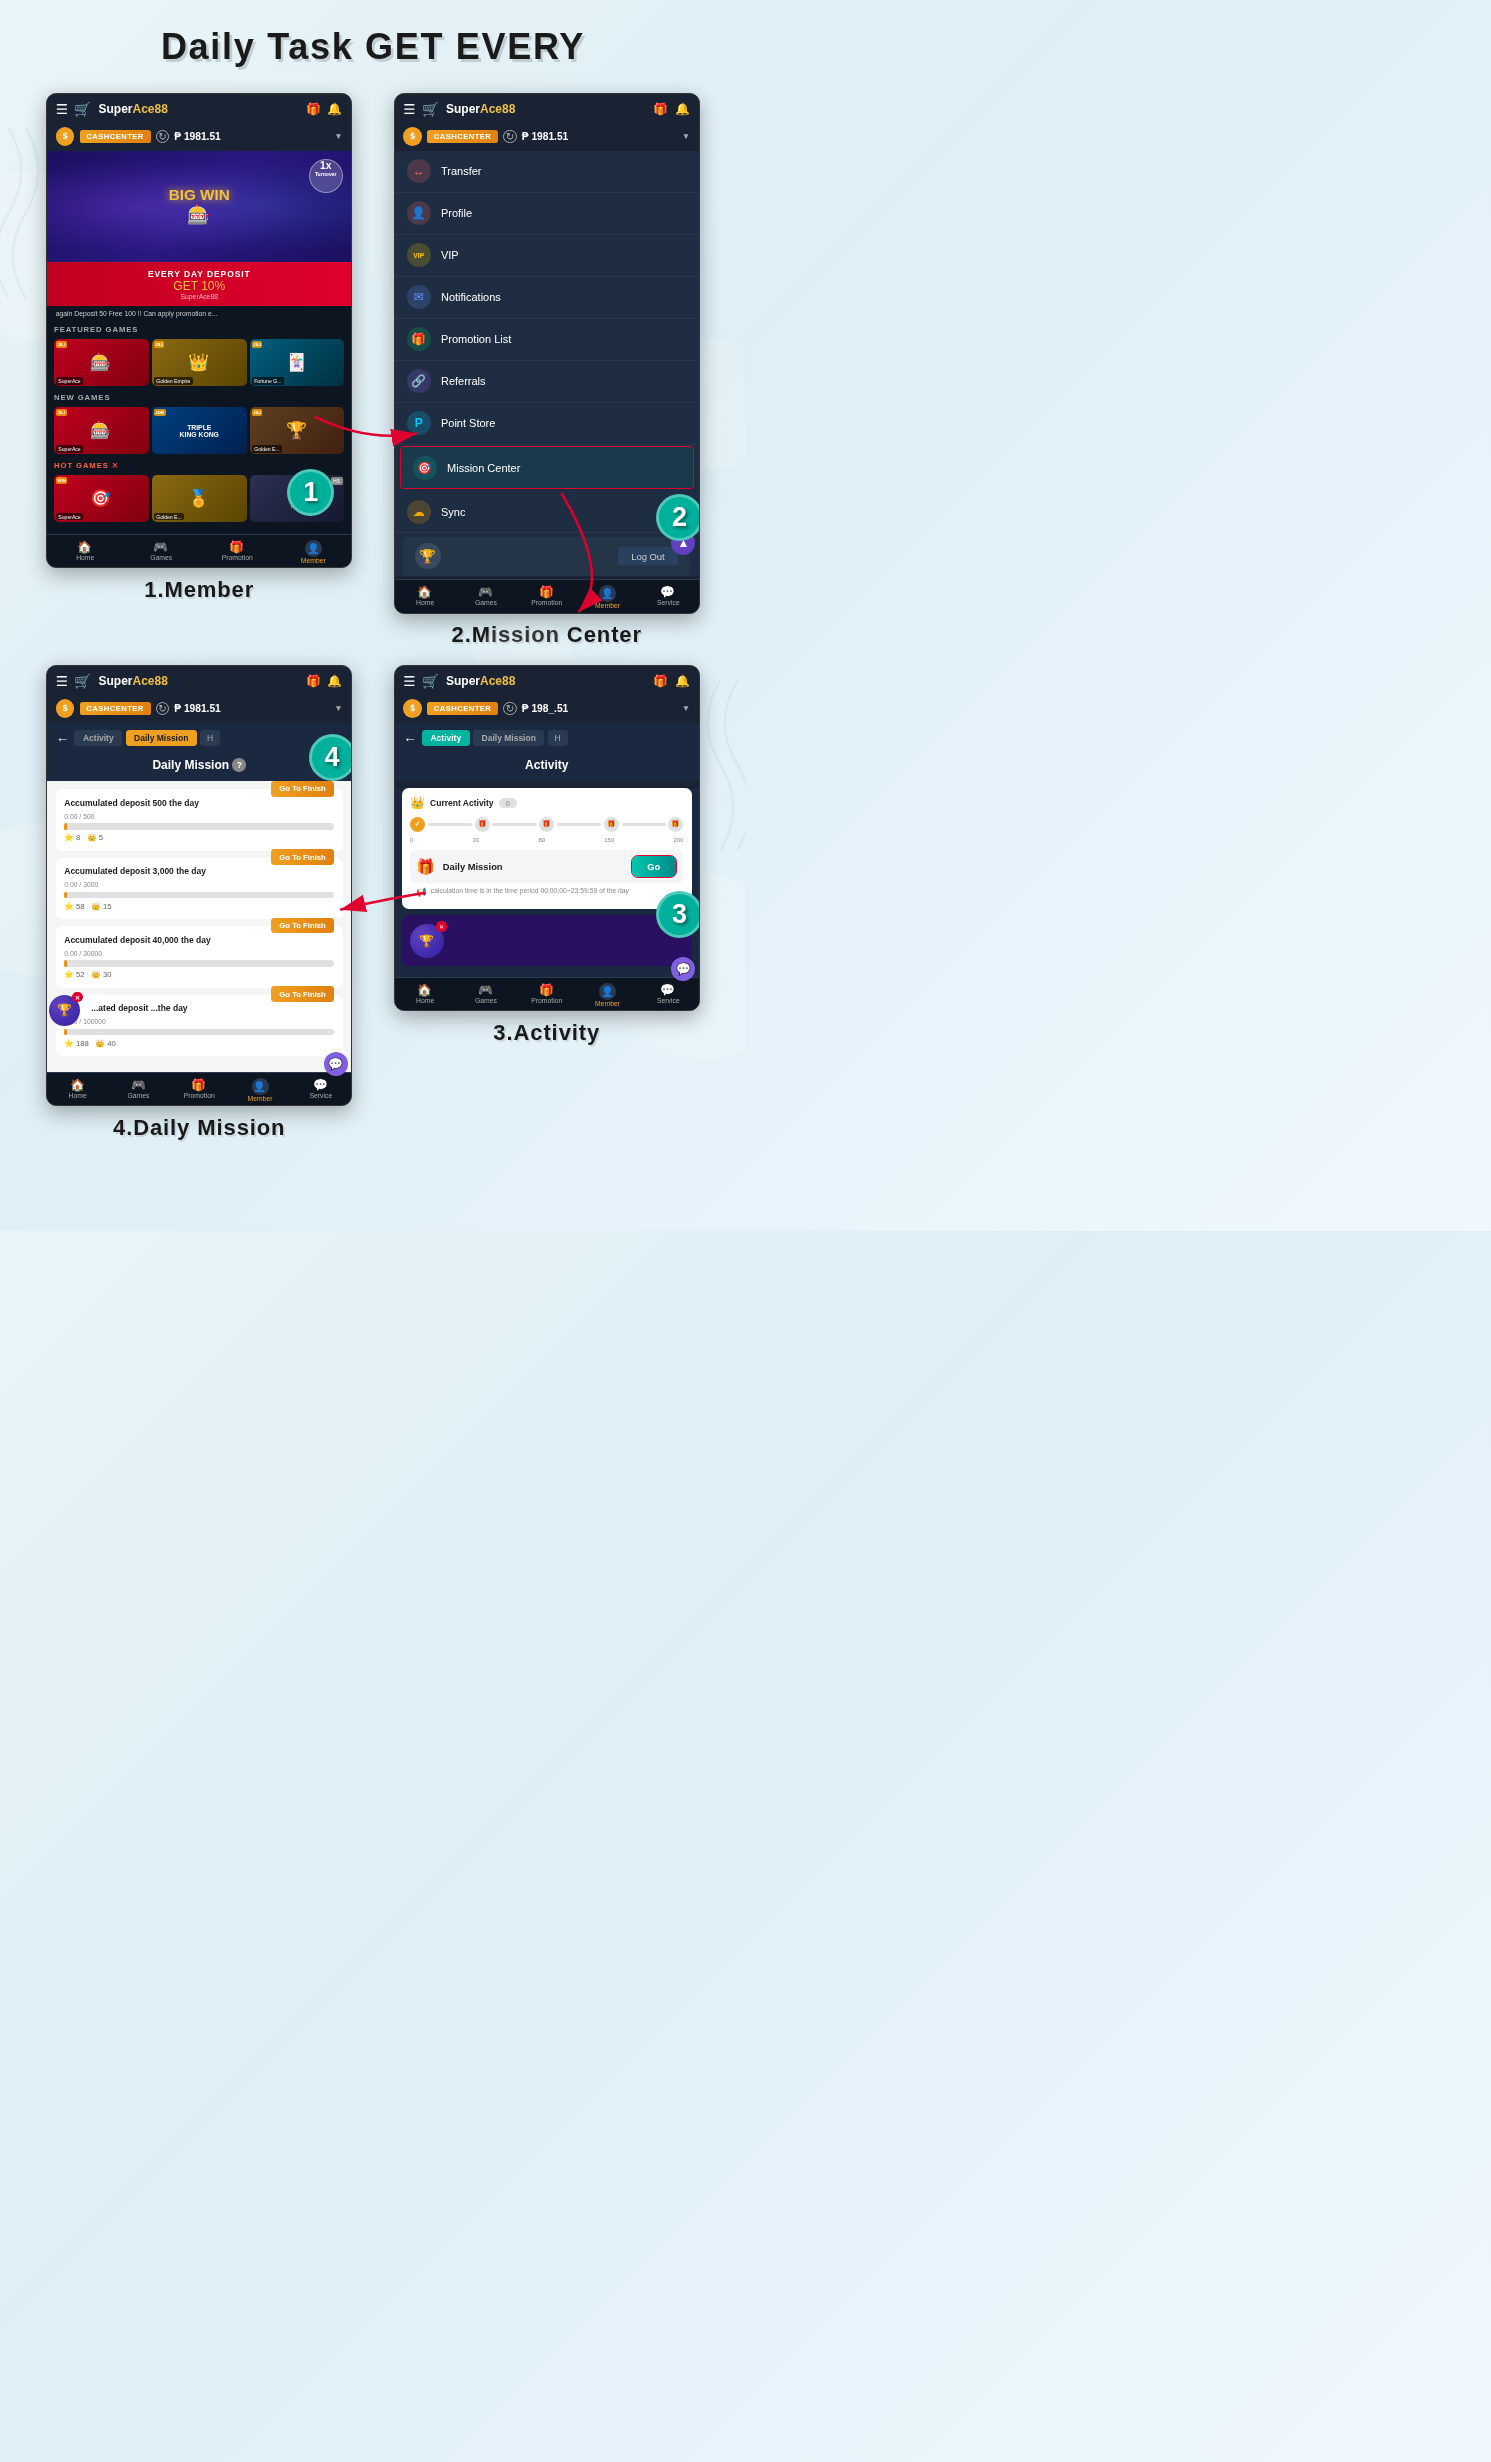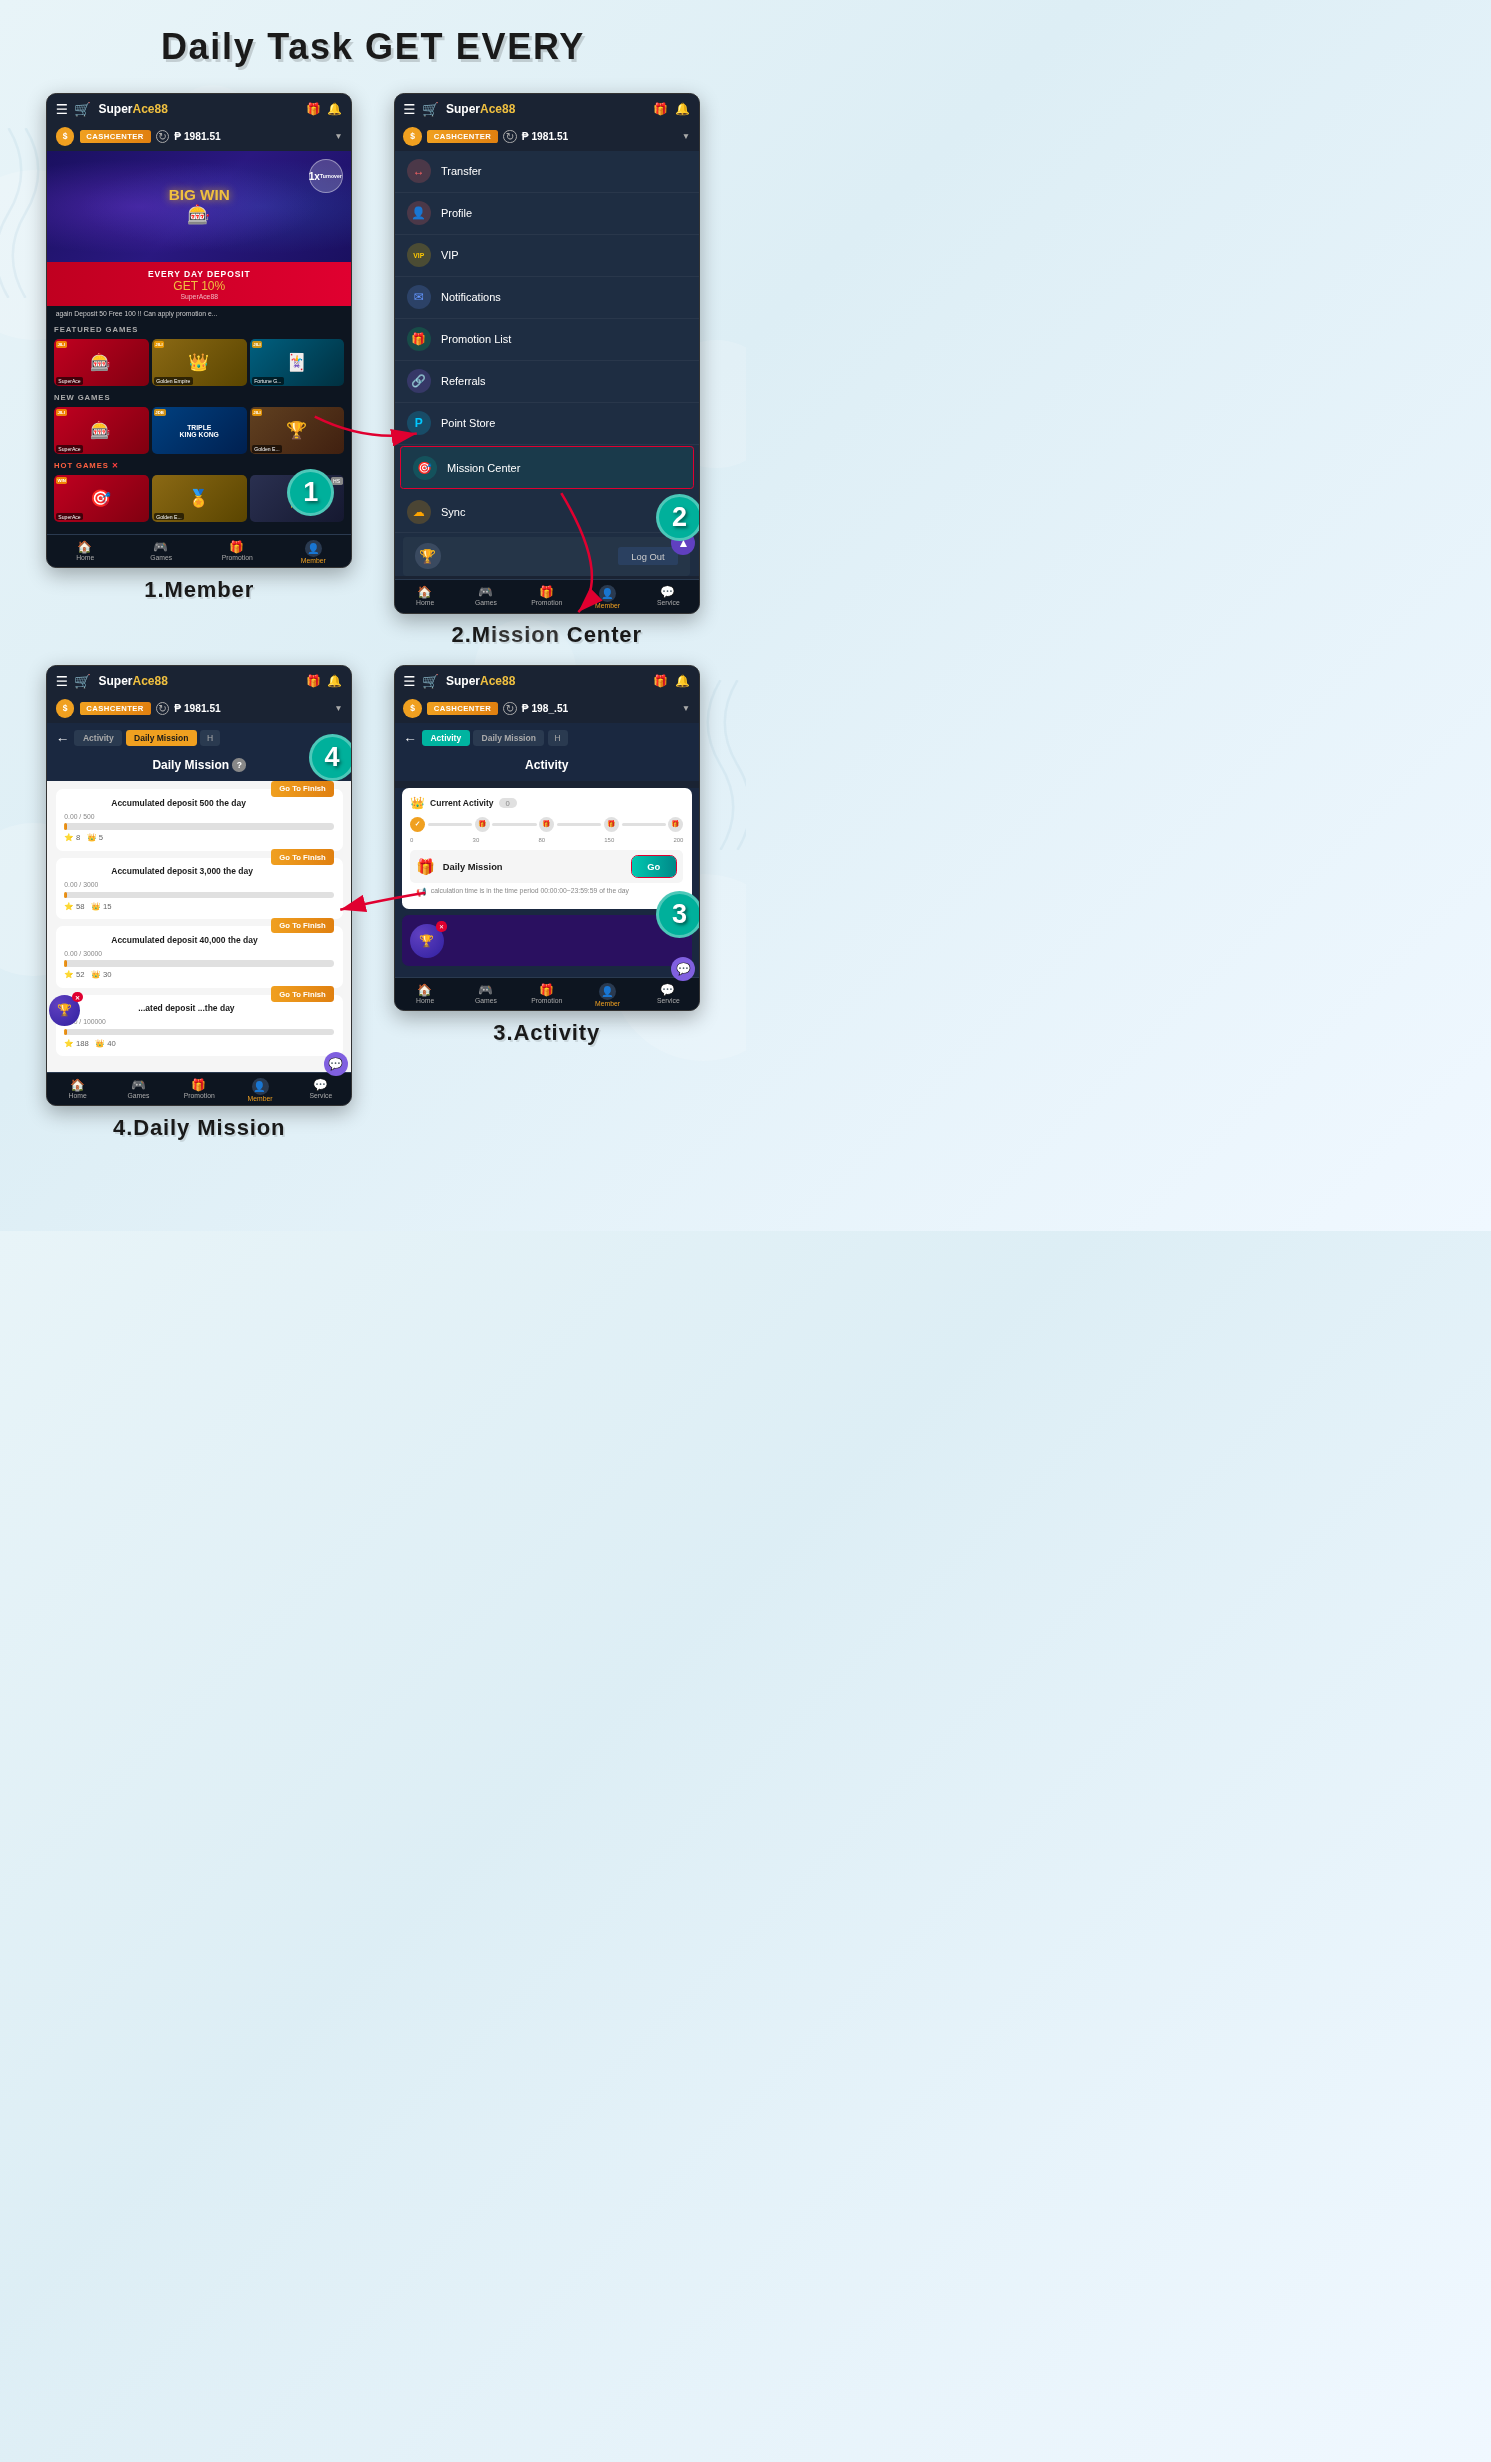--- a/index.html
+++ b/index.html
@@ -183,21 +183,22 @@
 
     .turnover-badge {
       position: absolute;
       right: 8.5px;
       top: 8.5px;
       background: rgba(255,255,255,0.2);
       border-radius: 50%;
       width: 34px; height: 34px;
       display: flex;
       align-items: center;
-      justify-content: flex-end;
+      justify-content: flex-start;
+      flex-direction: column;
       color: white;
       font-size: 6px;
       font-weight: bold;
       border: 0.9px solid rgba(255,255,255,0.4);
     }
 
     .deposit-banner {
       background: linear-gradient(90deg, #c00020, #e00030);
       padding: 6.8px 8.5px;
       text-align: center;
@@ -511,21 +512,20 @@
       border-radius: 6.8px;
       padding: 8.5px;
       margin-bottom: 6.8px;
     }
 
     .mission-title {
       font-size: 8.5px;
       font-weight: bold;
       color: #1a1a1a;
       margin-bottom: 5.1px;
-      margin-left: 47px;
     }
 
     .progress-bar-bg {
       background: #e0e0e0;
       border-radius: 3.4px;
       height: 6.8px;
       margin-bottom: 3.4px;
     }
 
     .progress-bar-fill {

